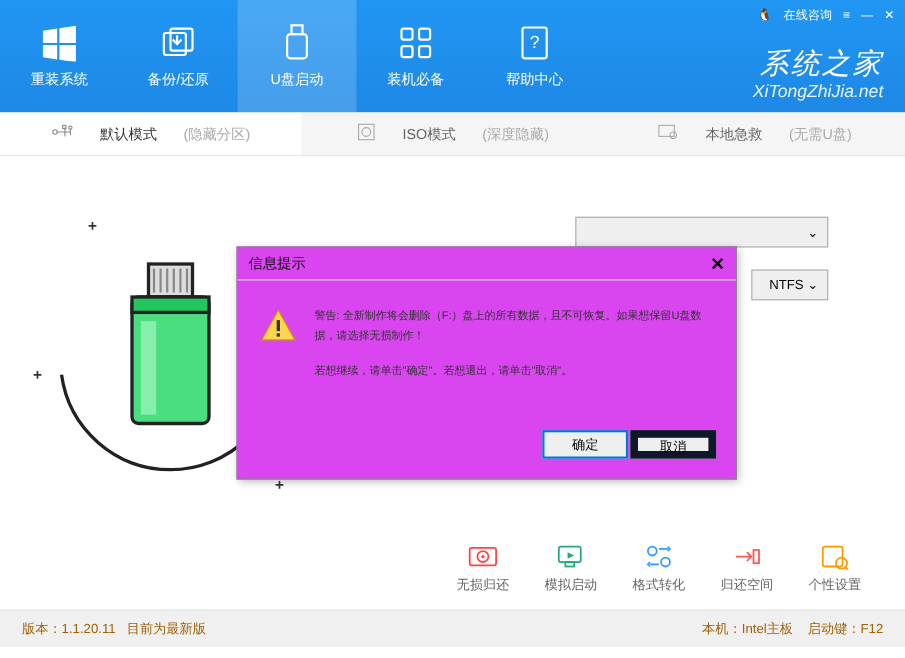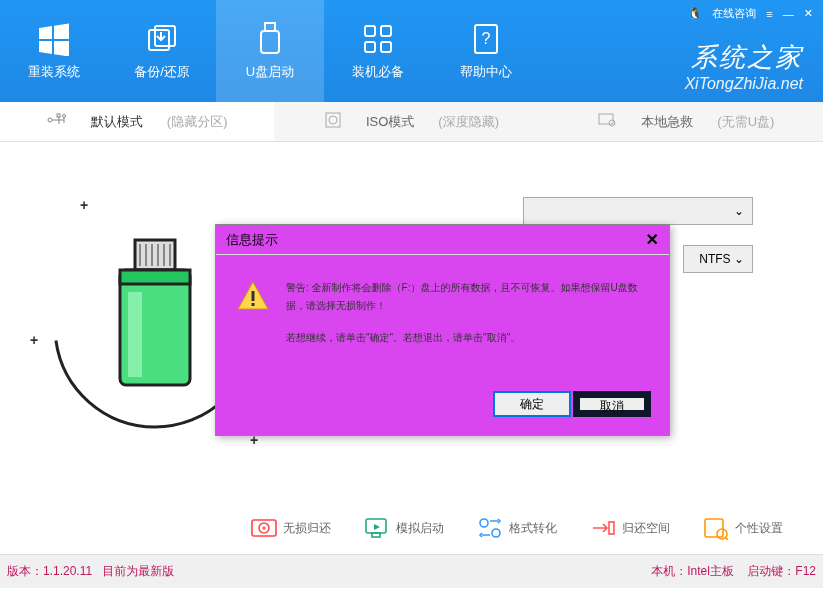--- a/index.html
+++ b/index.html
@@ -18,23 +18,23 @@
 .subtab{flex:1;display:flex;align-items:center;justify-content:center;gap:24px;font-size:13px;color:#666;cursor:pointer}
 .subtab.active{background:#fff;color:#333}
 .subtab .hint{color:#aaa}
 .content{height:412px;position:relative;background:#fff}
 .usb-illustration{position:absolute;left:40px;top:70px;width:230px;height:230px}
 .plus{position:absolute;font-size:14px;color:#333;font-weight:bold}
 .right-controls{position:absolute;right:70px;top:55px;display:flex;flex-direction:column;gap:20px}
 .dropdown{width:230px;height:28px;border:1px solid #aaa;background:#efefef;display:flex;align-items:center;justify-content:flex-end;padding:0 8px;font-size:12px}
 .dropdown.small{width:70px}
 .actions{position:absolute;bottom:14px;right:40px;display:flex;gap:32px}
-.action{display:flex;flex-direction:row;align-items:center;gap:5px;font-size:12px;color:#666;cursor:pointer}
+.action{display:flex;flex-direction:column;align-items:center;gap:5px;font-size:12px;color:#666;cursor:pointer}
 .action-icon{width:28px;height:24px}
-.footer{height:34px;background:#f0f0f0;display:flex;align-items:center;justify-content:space-between;padding:0 7px;font-size:12px;color:#be185d;border-top:1px solid #ddd}
+.footer{height:34px;background:#f0f0f0;display:flex;align-items:center;justify-content:space-between;padding:0 20px;font-size:12px;color:#a16207;border-top:1px solid #ddd}
 .modal{position:absolute;left:215px;top:224px;width:455px;background:#d946ef;border:1px solid #888;box-shadow:2px 2px 8px rgba(0,0,0,.3)}
 .modal-title{height:30px;display:flex;align-items:center;justify-content:space-between;padding:0 10px;font-size:13px;border-bottom:1px solid #ddd}
 .modal-close{font-size:16px;cursor:pointer;font-weight:bold}
 .modal-body{padding:24px 20px 20px;display:flex;gap:16px;font-size:10px;line-height:1.8;color:#333}
 .warn-icon{width:34px;height:34px;flex-shrink:0}
 .modal-text p{margin-bottom:14px}
 .modal-footer{display:flex;justify-content:flex-end;gap:2px;padding:10px 18px 18px}
 .btn{width:78px;height:26px;border:7px solid #0f172a;background:#efefef;font-size:12px;cursor:pointer}
 .btn.primary{border:2px solid #0078d7}
 </style>

